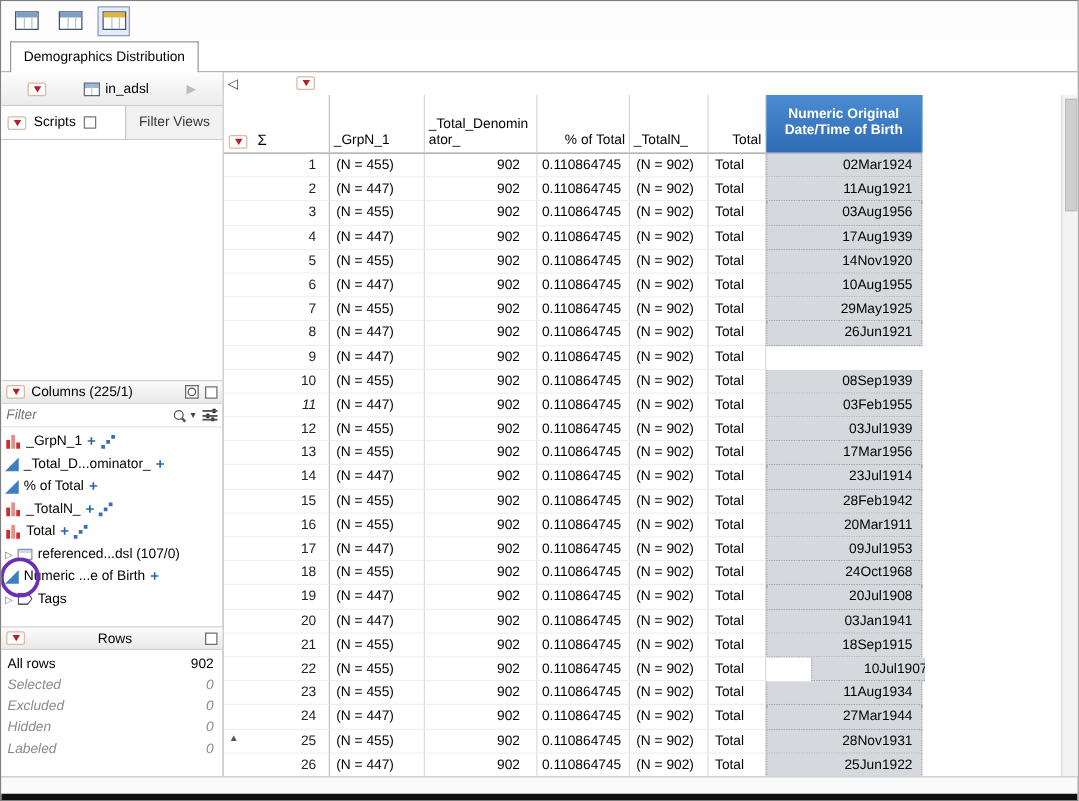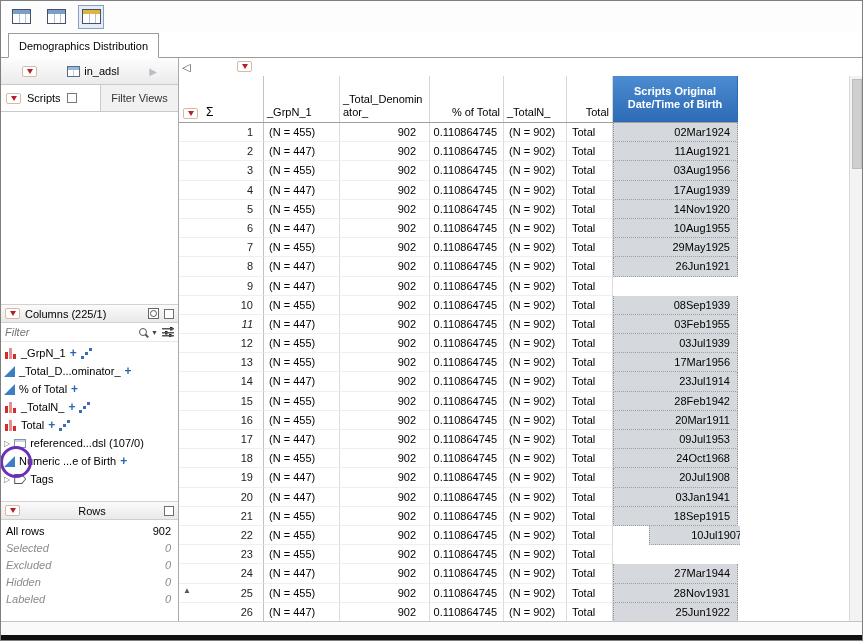--- a/index.html
+++ b/index.html
@@ -254,21 +254,21 @@
       <div class="corner-th">
         <span class="rtri"></span>
         <span class="sigma">Σ</span>
       </div>
       <div id="header-cells" style="display:flex">
           <div class="th ha-left" style="width: 76px;">_GrpN_1</div>
           <div class="th ha-left" style="width: 90px;">_Total_Denominator_</div>
           <div class="th ha-right" style="width: 74px;">% of Total</div>
           <div class="th ha-left" style="width: 63px;">_TotalN_</div>
           <div class="th ha-right" style="width: 46px;">Total</div>
-          <div class="th ha-center th-sel" style="width: 125px;">Scripts Original Date/Time of Birth</div>
+          <div class="th ha-center th-sel" style="width: 125px;">Numeric Original Date/Time of Birth</div>
         </div>
     </div>
 
     <div class="rows-view" id="table-rows">
         <div class="tr">
           <div class="td rownum" style="width: 85px;">1</div>
           <div class="td ca-left" style="width: 76px;">(N = 455)</div>
           <div class="td ca-right" style="width: 90px;">902</div>
           <div class="td ca-right" style="width: 74px;">0.110864745</div>
           <div class="td ca-left" style="width: 63px;">(N = 902)</div>
@@ -463,20 +463,21 @@
           <div class="td ca-left" style="width: 46px;">Total</div>
           <div class="td ca-right td-sel" style="width: 101px; margin-left: 36px;">10Jul1907</div>
         </div>
         <div class="tr">
           <div class="td rownum" style="width: 85px;">23</div>
           <div class="td ca-left" style="width: 76px;">(N = 455)</div>
           <div class="td ca-right" style="width: 90px;">902</div>
           <div class="td ca-right" style="width: 74px;">0.110864745</div>
           <div class="td ca-left" style="width: 63px;">(N = 902)</div>
           <div class="td ca-left" style="width: 46px;">Total</div>
+          <div class="td ca-right td-sel" style="width: 125px;">11Aug1934</div>
         </div>
         <div class="tr">
           <div class="td rownum" style="width: 85px;">24</div>
           <div class="td ca-left" style="width: 76px;">(N = 447)</div>
           <div class="td ca-right" style="width: 90px;">902</div>
           <div class="td ca-right" style="width: 74px;">0.110864745</div>
           <div class="td ca-left" style="width: 63px;">(N = 902)</div>
           <div class="td ca-left" style="width: 46px;">Total</div>
           <div class="td ca-right td-sel" style="width: 125px;">27Mar1944</div>
         </div>

